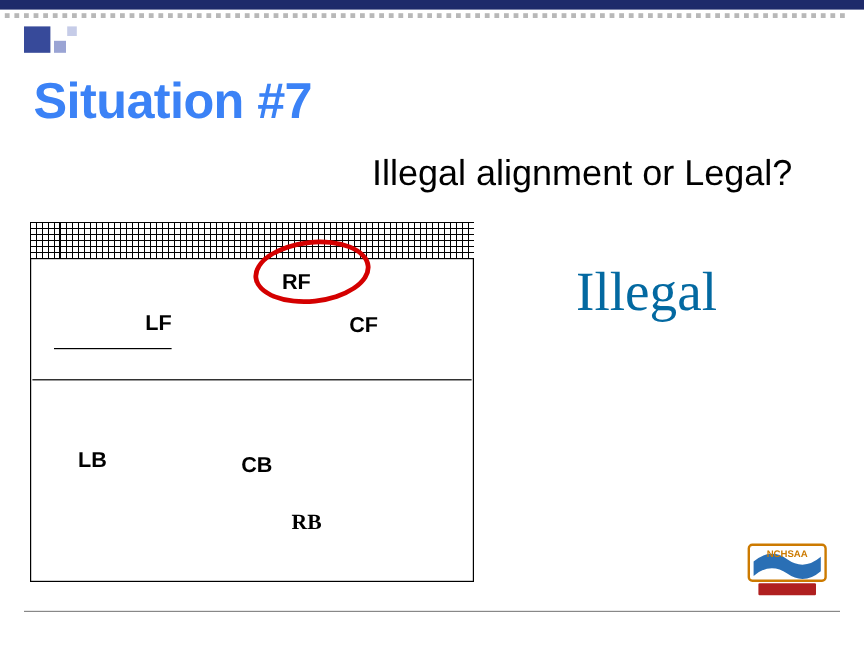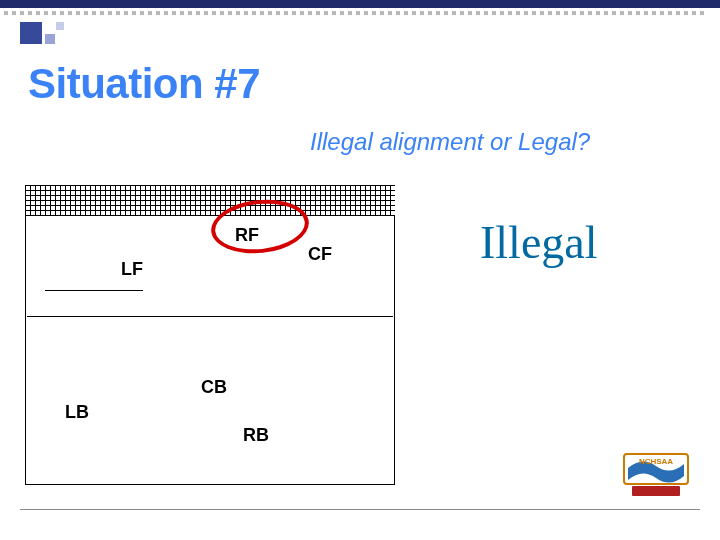--- a/index.html
+++ b/index.html
@@ -50,23 +50,22 @@
     top: 60px;
     font-size: 42px;
     font-weight: bold;
     color: #3b82f6;
     letter-spacing: -0.5px;
   }
   .question {
     position: absolute;
     left: 310px;
     top: 128px;
-    font-size: 24px;
-    color: #3b82f6;
-    font-style: italic;
+    font-size: 30px;
+    color: #000000;
   }
   .verdict {
     position: absolute;
     left: 480px;
     top: 216px;
     font-size: 46px;
     font-family: Georgia, 'Times New Roman', serif;
     color: #0369a1;
   }
   
@@ -240,24 +239,24 @@
   <div class="net-crosshatch"></div>
   <div class="outer">
     <div class="attack-line"></div>
   </div>
 
   <div class="lf-line"></div>
   <div class="red-ellipse"></div>
 
   <div class="pos-label" style="left:210px; top:40px;">RF</div>
   <div class="pos-label" style="left:68px;  top:74px;margin-left:28px;">LF</div>
-  <div class="pos-label" style="left:266px; top:59px;margin-left:17px;">CF</div>
-  <div class="pos-label" style="left:40px;  top:188px;margin-top:29px;">LB</div>
+  <div class="pos-label" style="left:266px; top:76px;">CF</div>
+  <div class="pos-label" style="left:40px;  top:188px;">LB</div>
   <div class="pos-label" style="left:140px; top:192px;margin-left:36px;">CB</div>
-  <div class="pos-label" style="left:218px; top:240px;">RB</div>
+  <div class="pos-label" style="left:218px; top:240px;font-family:Liberation Serif, serif;">RB</div>
 </div>
 
 <div class="logo">
   <svg viewBox="0 0 72 52" width="72" height="52">
     <rect x="4" y="6" width="64" height="30" rx="3" fill="#fff" stroke="#cc7a00" stroke-width="2"></rect>
     <path d="M8 20 q14 -12 28 -2 q14 10 28 -2 l0 12 q-14 12 -28 2 q-14 -10 -28 2 z" fill="#2a6fb5"></path>
     <rect x="12" y="38" width="48" height="10" rx="1" fill="#b02020"></rect>
     <text x="36" y="16" text-anchor="middle" font-size="8" font-weight="bold" fill="#cc7a00" font-family="Arial">NCHSAA</text>
   </svg>
 </div>

